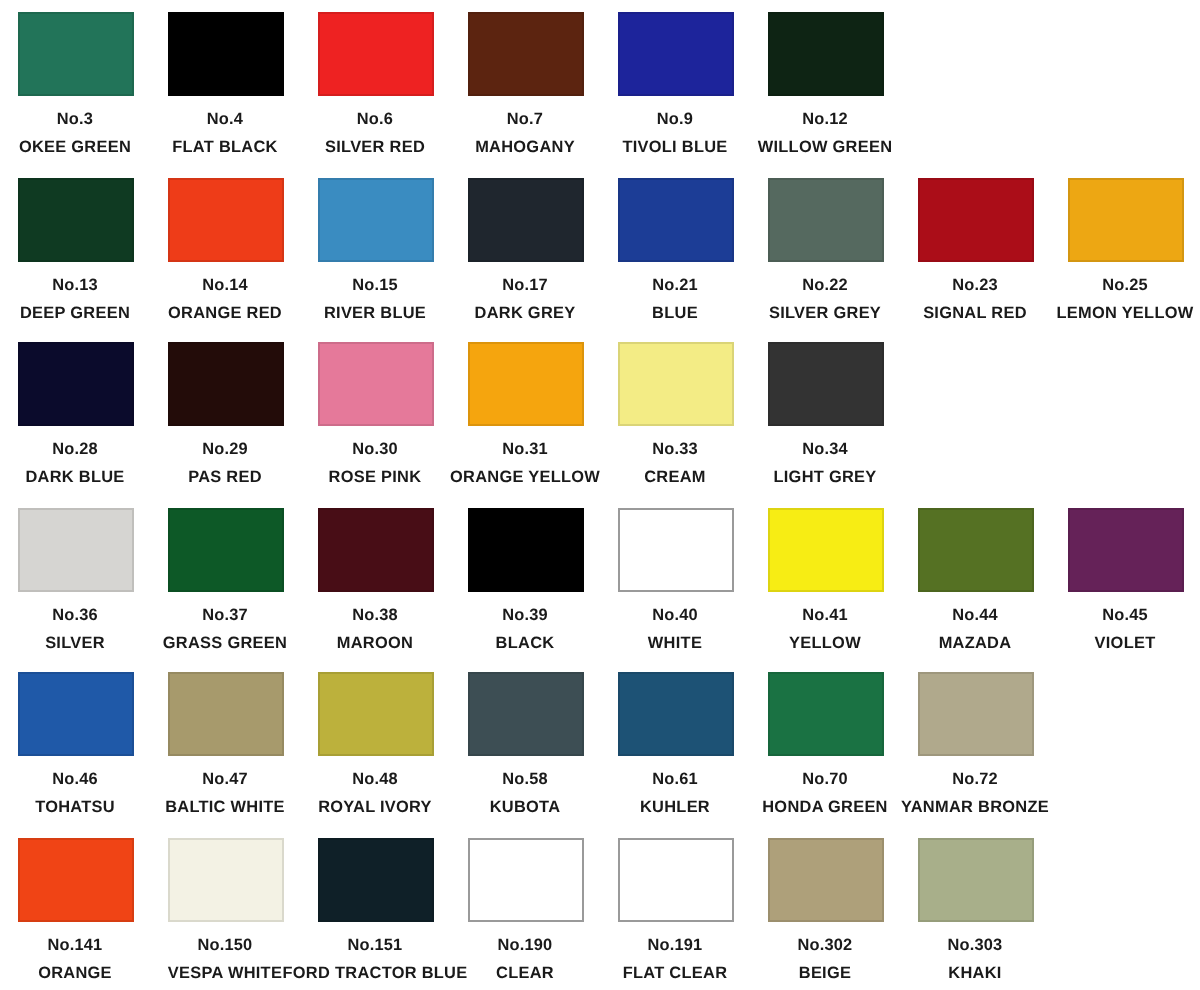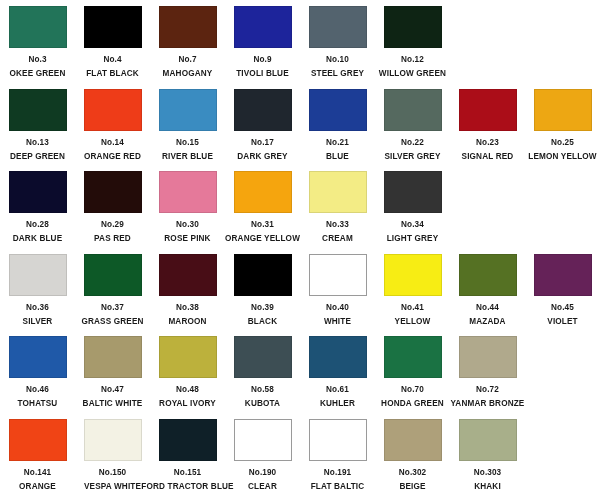--- a/index.html
+++ b/index.html
@@ -74,35 +74,35 @@
         <div class="swatch-chip" style="background: rgb(34, 116, 89);"></div>
         <div class="swatch-code">No.3</div>
         <div class="swatch-name">OKEE GREEN</div>
       </div>
       <div class="swatch-cell">
         <div class="swatch-chip" style="background: rgb(0, 0, 0);"></div>
         <div class="swatch-code">No.4</div>
         <div class="swatch-name">FLAT BLACK</div>
       </div>
       <div class="swatch-cell">
+        <div class="swatch-chip" style="background: rgb(238, 34, 34);"></div>
+        <div class="swatch-code">No.6</div>
+        <div class="swatch-name">SILVER RED</div>
+      </div>
+      <div class="swatch-cell">
         <div class="swatch-chip" style="background: rgb(92, 36, 16);"></div>
         <div class="swatch-code">No.7</div>
         <div class="swatch-name">MAHOGANY</div>
       </div>
       <div class="swatch-cell">
         <div class="swatch-chip" style="background: rgb(29, 36, 155);"></div>
         <div class="swatch-code">No.9</div>
         <div class="swatch-name">TIVOLI BLUE</div>
       </div>
       <div class="swatch-cell">
-        <div class="swatch-chip" style="background: rgb(83, 99, 110);"></div>
-        <div class="swatch-code">No.10</div>
-        <div class="swatch-name">STEEL GREY</div>
-      </div>
-      <div class="swatch-cell">
         <div class="swatch-chip" style="background: rgb(14, 36, 20);"></div>
         <div class="swatch-code">No.12</div>
         <div class="swatch-name">WILLOW GREEN</div>
       </div>
     </div>
     <div class="swatch-row">
       <div class="swatch-cell">
         <div class="swatch-chip" style="background: rgb(15, 58, 34);"></div>
         <div class="swatch-code">No.13</div>
         <div class="swatch-name">DEEP GREEN</div>
@@ -271,21 +271,21 @@
         <div class="swatch-name">FORD TRACTOR BLUE</div>
       </div>
       <div class="swatch-cell">
         <div class="swatch-chip outlined" style="background: rgb(255, 255, 255);"></div>
         <div class="swatch-code">No.190</div>
         <div class="swatch-name">CLEAR</div>
       </div>
       <div class="swatch-cell">
         <div class="swatch-chip outlined" style="background: rgb(255, 255, 255);"></div>
         <div class="swatch-code">No.191</div>
-        <div class="swatch-name">FLAT BALTIC</div>
+        <div class="swatch-name">FLAT CLEAR</div>
       </div>
       <div class="swatch-cell">
         <div class="swatch-chip" style="background: rgb(174, 160, 122);"></div>
         <div class="swatch-code">No.302</div>
         <div class="swatch-name">BEIGE</div>
       </div>
       <div class="swatch-cell">
         <div class="swatch-chip" style="background: rgb(168, 175, 138);"></div>
         <div class="swatch-code">No.303</div>
         <div class="swatch-name">KHAKI</div>

